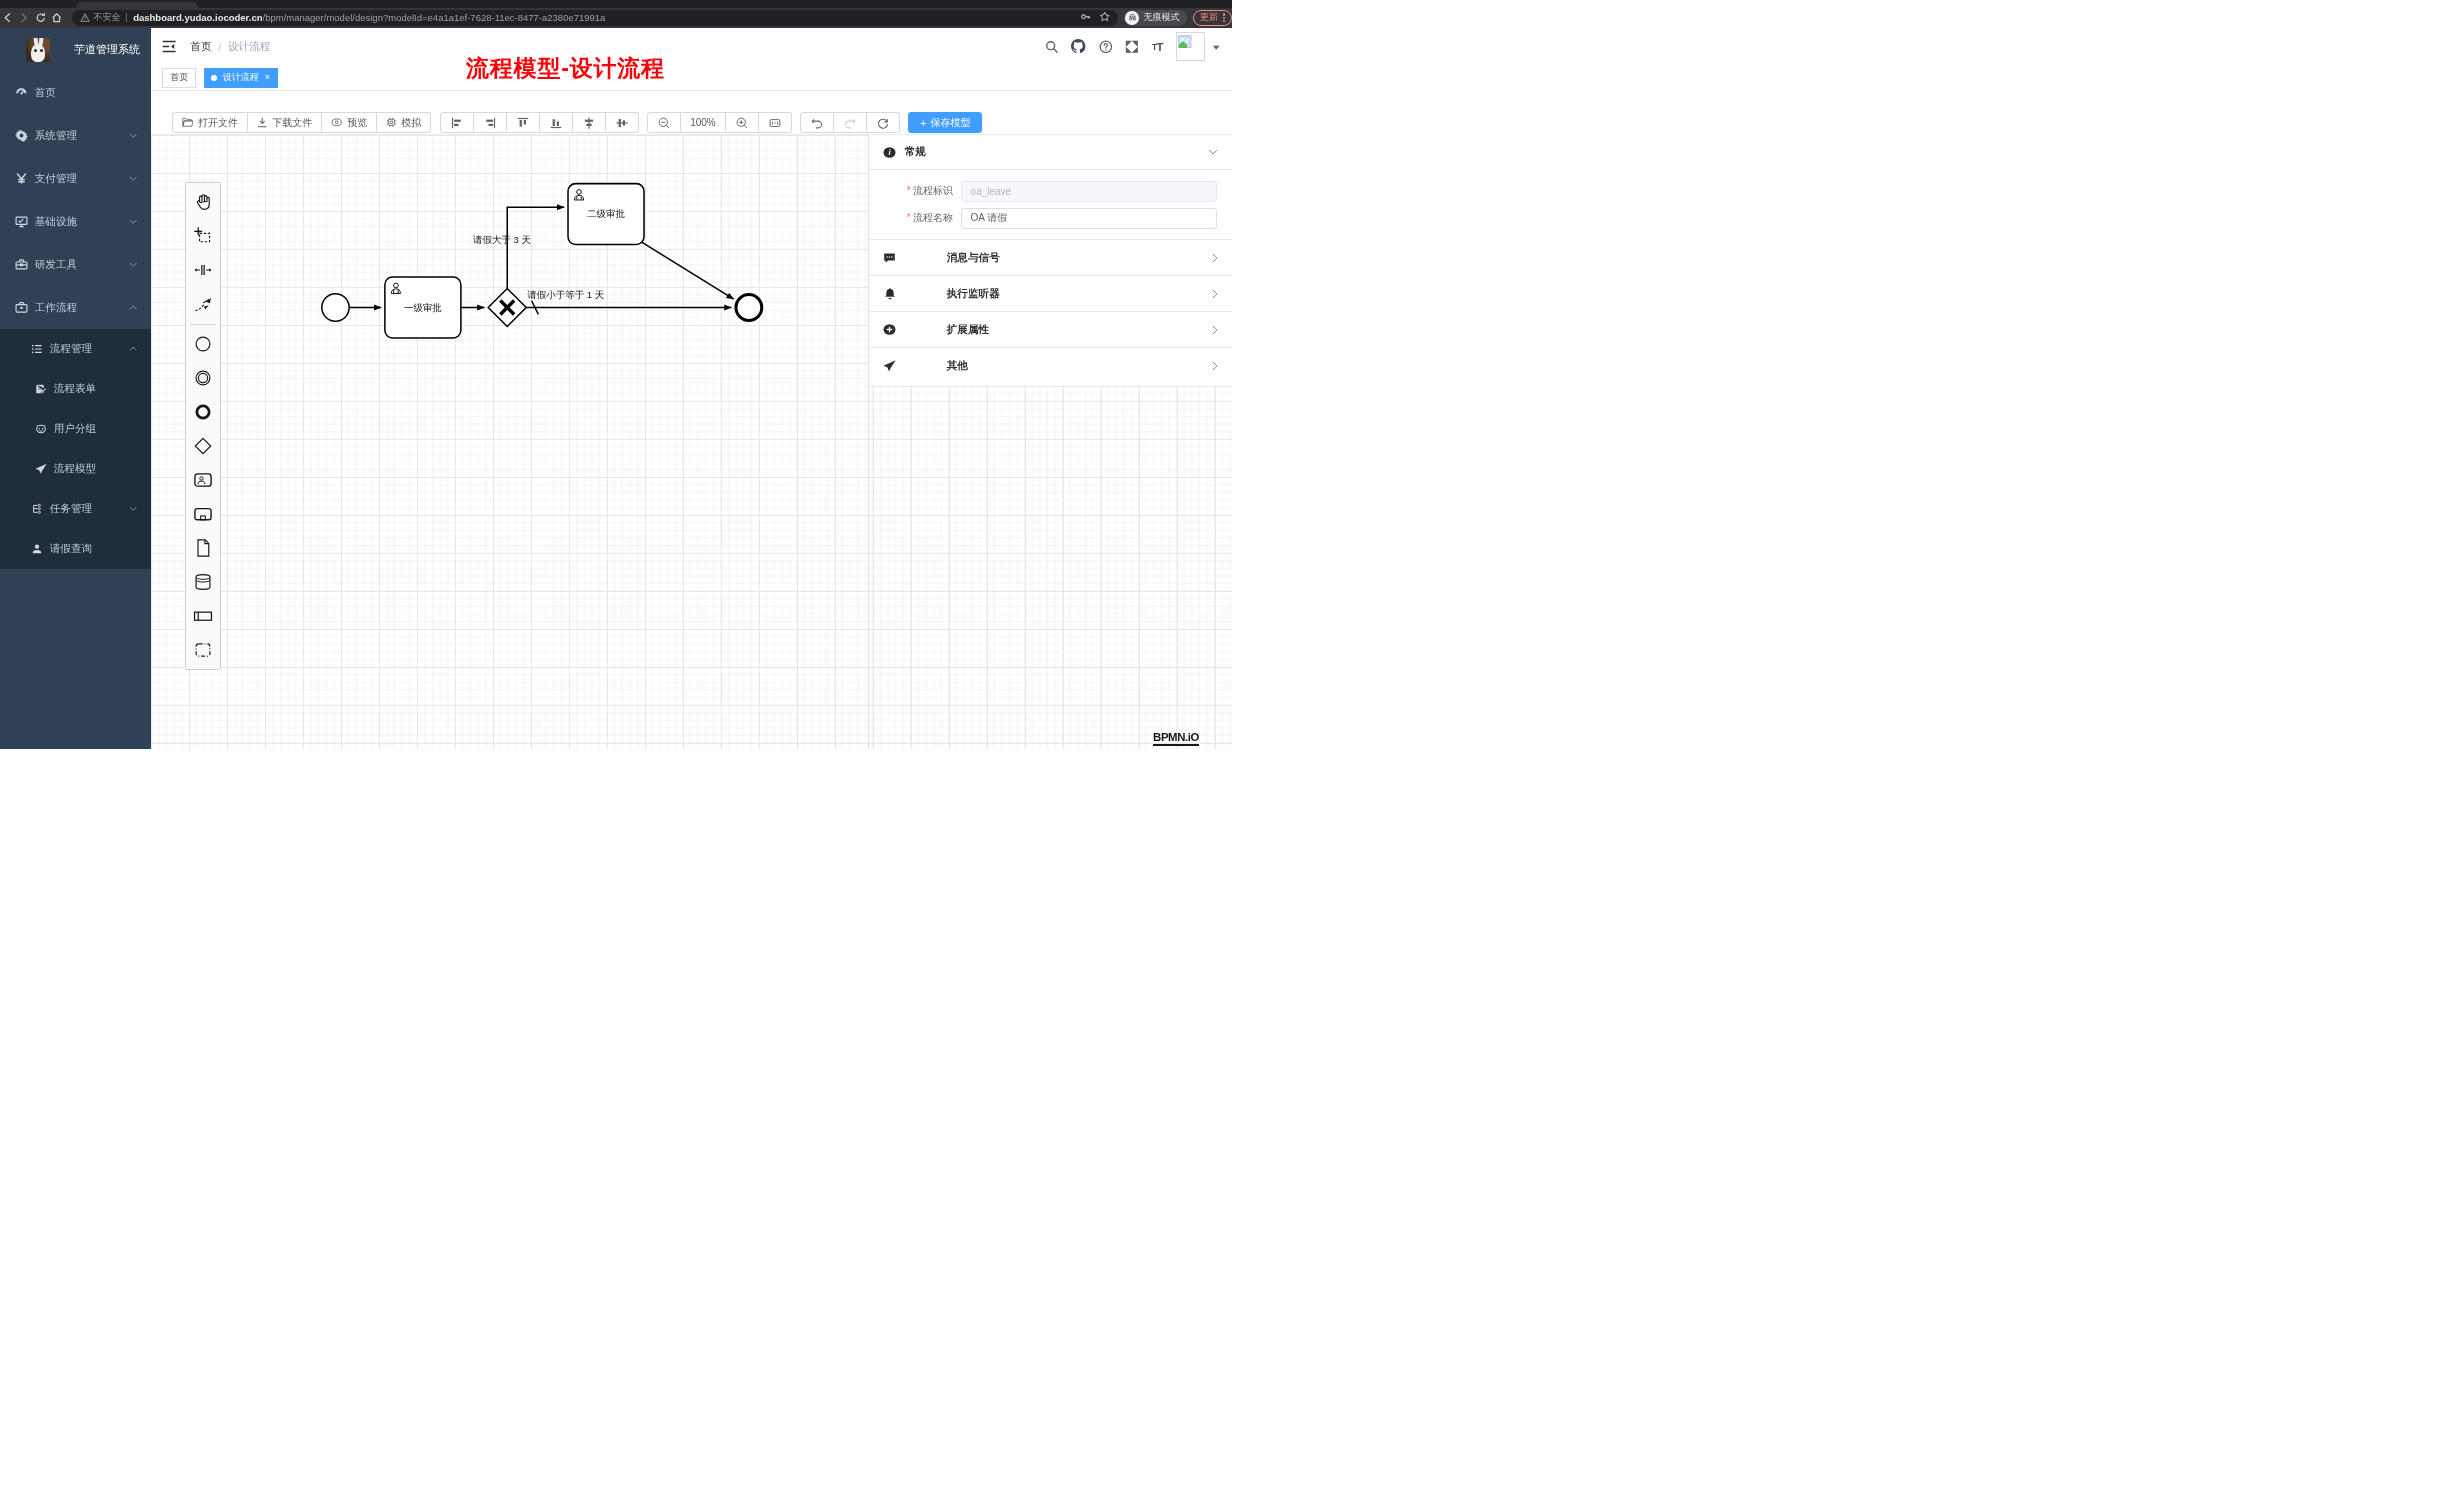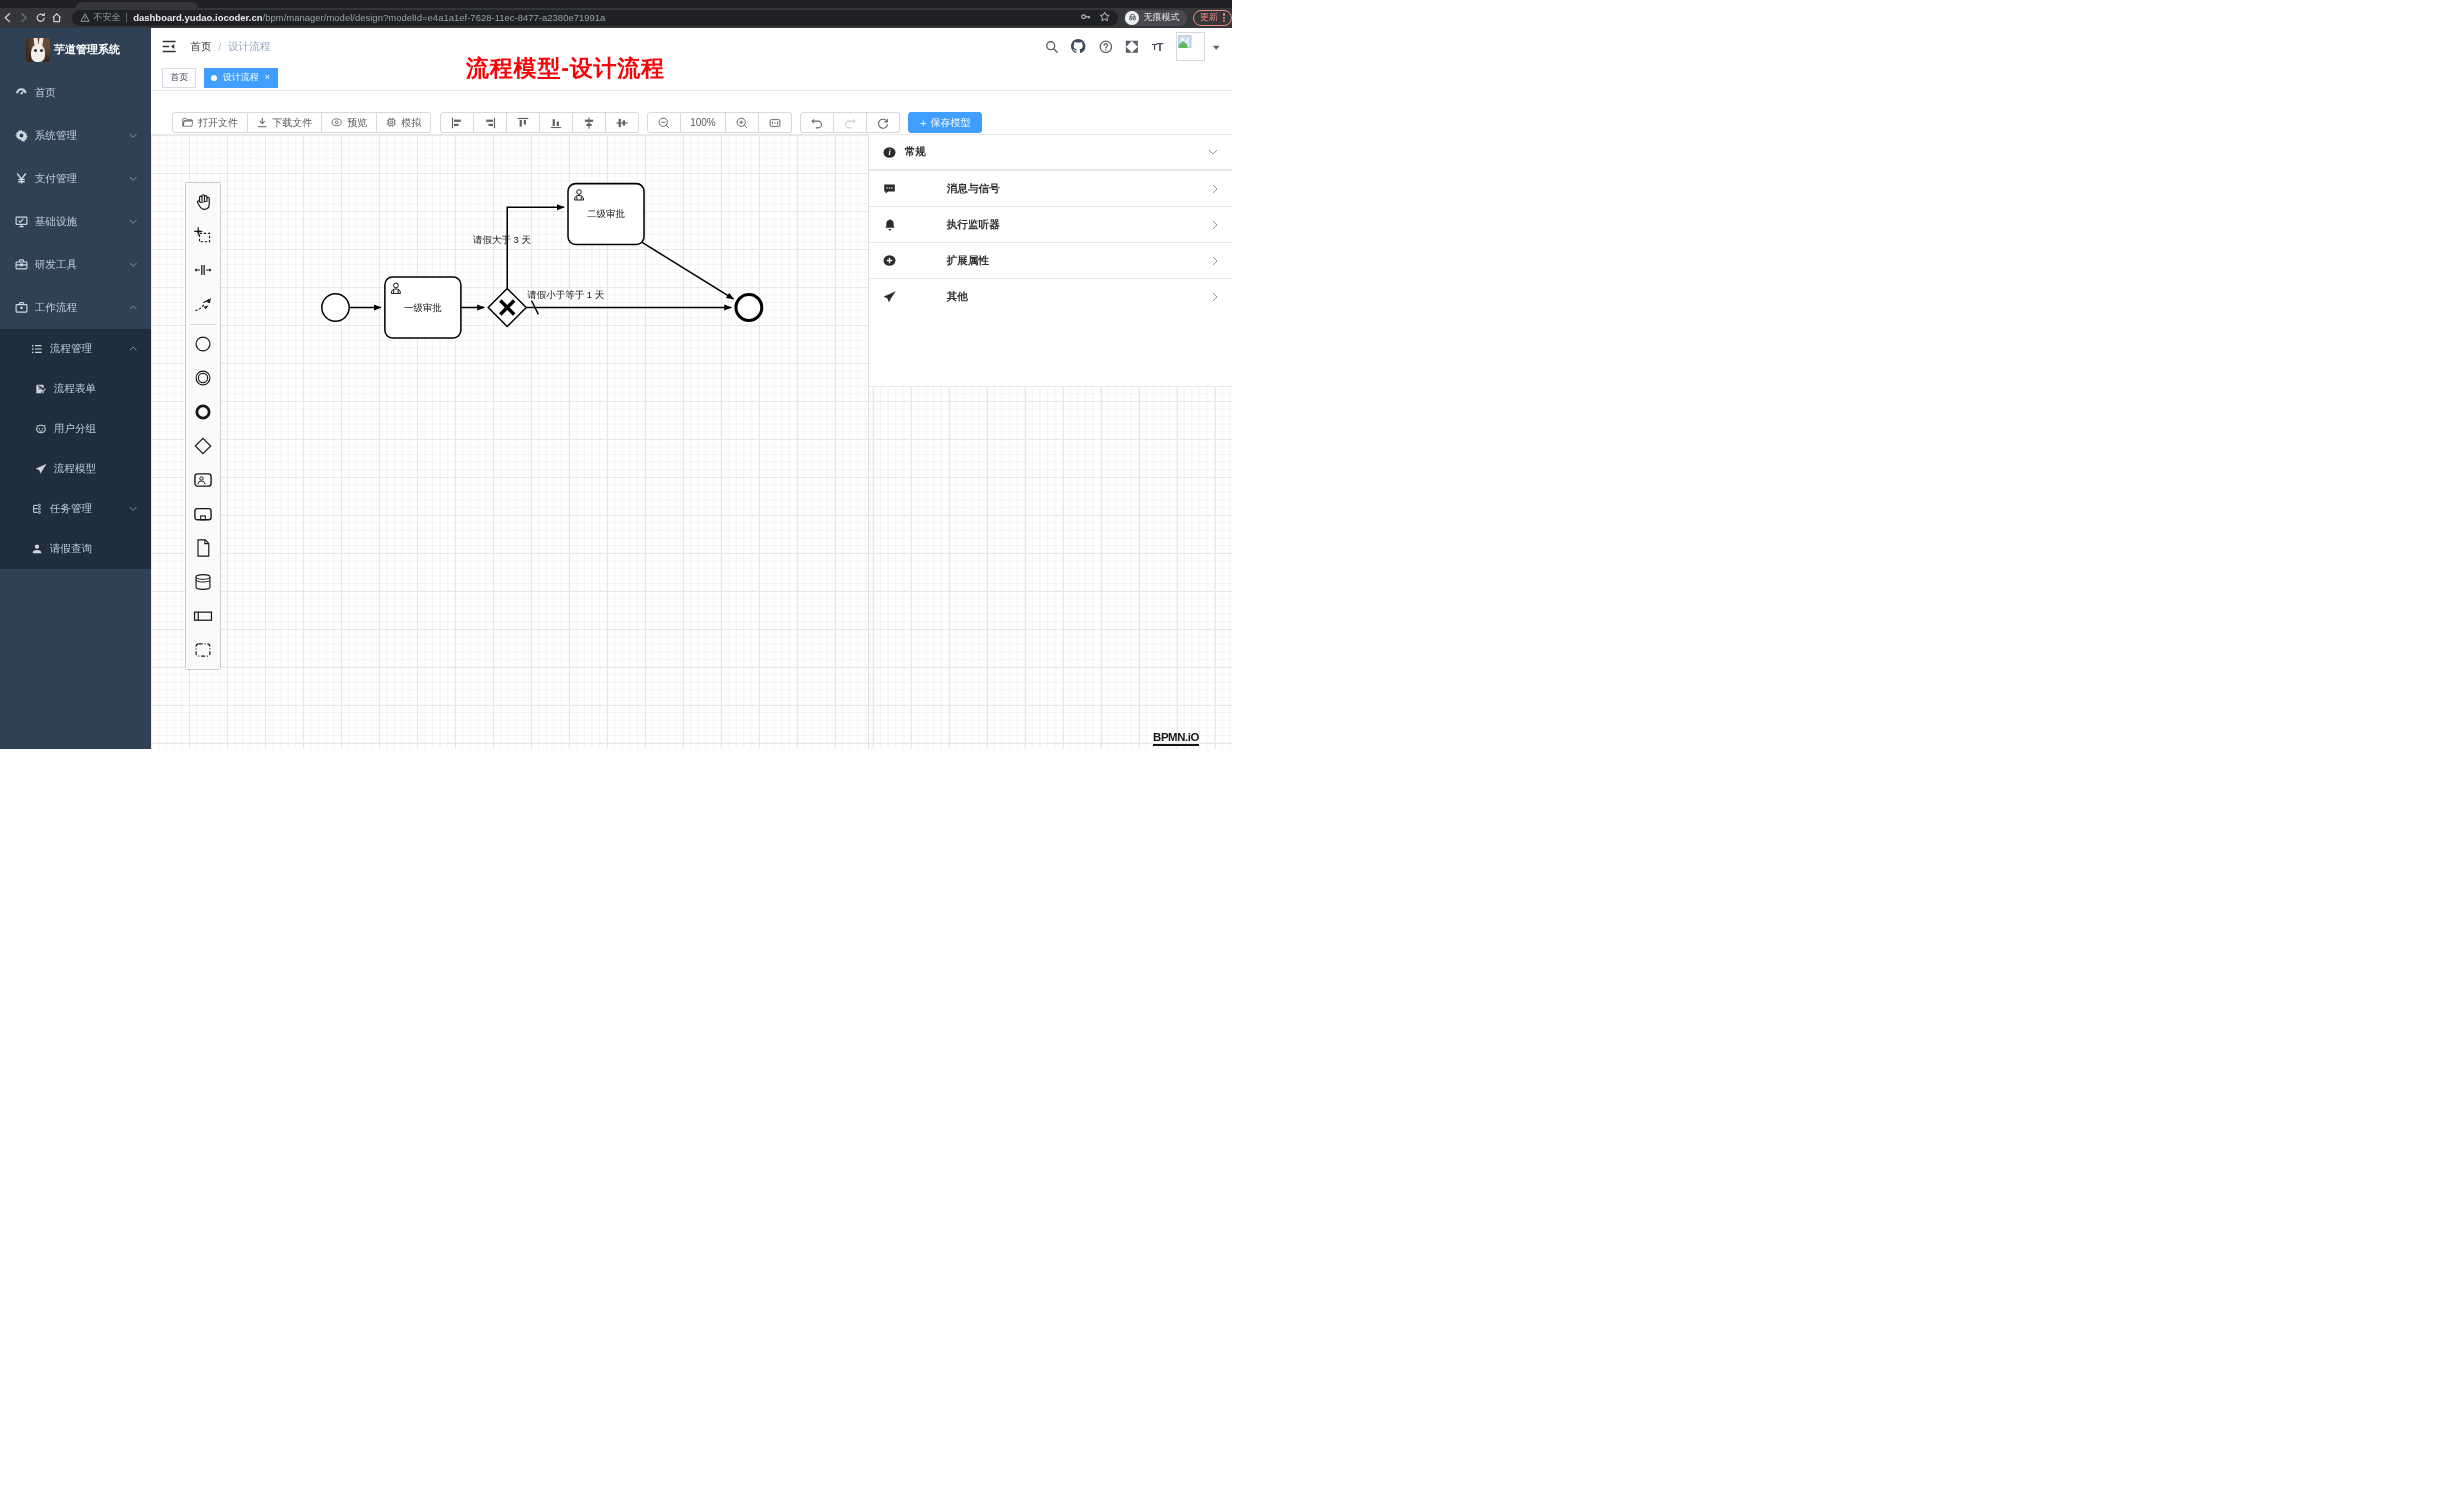--- a/index.html
+++ b/index.html
@@ -33,21 +33,21 @@
   .sidebar { position:absolute; top:28px; left:0; width:151px; bottom:0; background:#304156; color:#bfcbd9; }
   .logo-row { height:43px; display:flex; align-items:center; padding-left:26px; }
   .logo-avatar { width:24px; height:24px; border-radius:2.3px; flex:0 0 auto; position:relative; overflow:hidden;
     background:radial-gradient(circle at 70% 20%, #6b4a33 0 30%, #3a2a20 70%); }
   .logo-avatar .bunny-body { position:absolute; left:5.3px; top:6.8px; width:13.7px; height:17.5px; background:#f3efec; border-radius:50% 50% 40% 40%; }
   .logo-avatar .ear { position:absolute; top:-0.8px; width:3.8px; height:9px; background:#efe9e6; border-radius:2.3px; }
   .logo-avatar .ear.e1 { left:7.6px; transform:rotate(-8deg); }
   .logo-avatar .ear.e2 { left:13px; transform:rotate(8deg); }
   .logo-avatar .eye { position:absolute; top:11.4px; width:3px; height:3px; background:#2b2b2b; border-radius:50%; }
   .logo-avatar .eye.l { left:7.6px; } .logo-avatar .eye.r { left:13.7px; }
-  .logo-title { color:#fff; font-weight:bold; font-size:11px; margin-left:4px; white-space:nowrap; }
+  .logo-title { color:#fff; font-weight:normal; font-size:11px; margin-left:24px; white-space:nowrap; }
   .menu { position:absolute; top:43px; left:0; right:0; bottom:0; }
   .mi { display:flex; align-items:center; height:43px; padding:0 15px; cursor:pointer; position:relative; }
   .mi .mi-ic { width:13.7px; height:13.7px; display:flex; align-items:center; justify-content:center; color:#cfd7e2; flex:0 0 auto; }
   .mi .mi-label { margin-left:6px; font-size:10.6px; color:#bfcbd9; white-space:nowrap; }
   .mi .chev { position:absolute; right:13.7px; color:#8b98a8; }
   .submenu { background:#1f2d3d; }
   .submenu .mi { height:40px; }
   .mi.lv2 { padding-left:30px;text-align:center; }
   .mi.lv3 { padding-left:34px; }
   .chev svg { display:block; }
@@ -737,20 +737,30 @@
                 </svg>
             </span>
             <span class="sec-title">常规</span>
             <span class="sec-chev">
               <svg width="10" height="6" viewBox="0 0 14 9">
                   <path d="M1 1.5 L7 7.5 L13 1.5" fill="none" stroke="currentColor" stroke-width="1.5"></path>
                 </svg>
             </span>
           </div>
           <div class="divider"></div>
+          <div class="form-area">
+            <div class="frow">
+              <span class="flabel"><span class="req">*</span><span>流程标识</span></span>
+              <input class="finput disabled" readonly="" value="oa_leave" style="">
+            </div>
+            <div class="frow">
+              <span class="flabel"><span class="req">*</span><span>流程名称</span></span>
+              <input class="finput" value="OA 请假" style="">
+            </div>
+          </div>
           <div class="sec-row">
             <span class="sec-ic">
               <svg width="13" height="12" viewBox="0 0 18 17">
                   <path d="M1.5 2 h15 v10 h-9.5 l-3.5 3.2 V12 h-2z" fill="#2b2b2b"></path>
                   <circle cx="5.5" cy="7" r="1.1" fill="#fff"></circle>
                   <circle cx="9" cy="7" r="1.1" fill="#fff"></circle>
                   <circle cx="12.5" cy="7" r="1.1" fill="#fff"></circle>
                 </svg>
             </span>
             <span class="sec-title">消息与信号</span>

